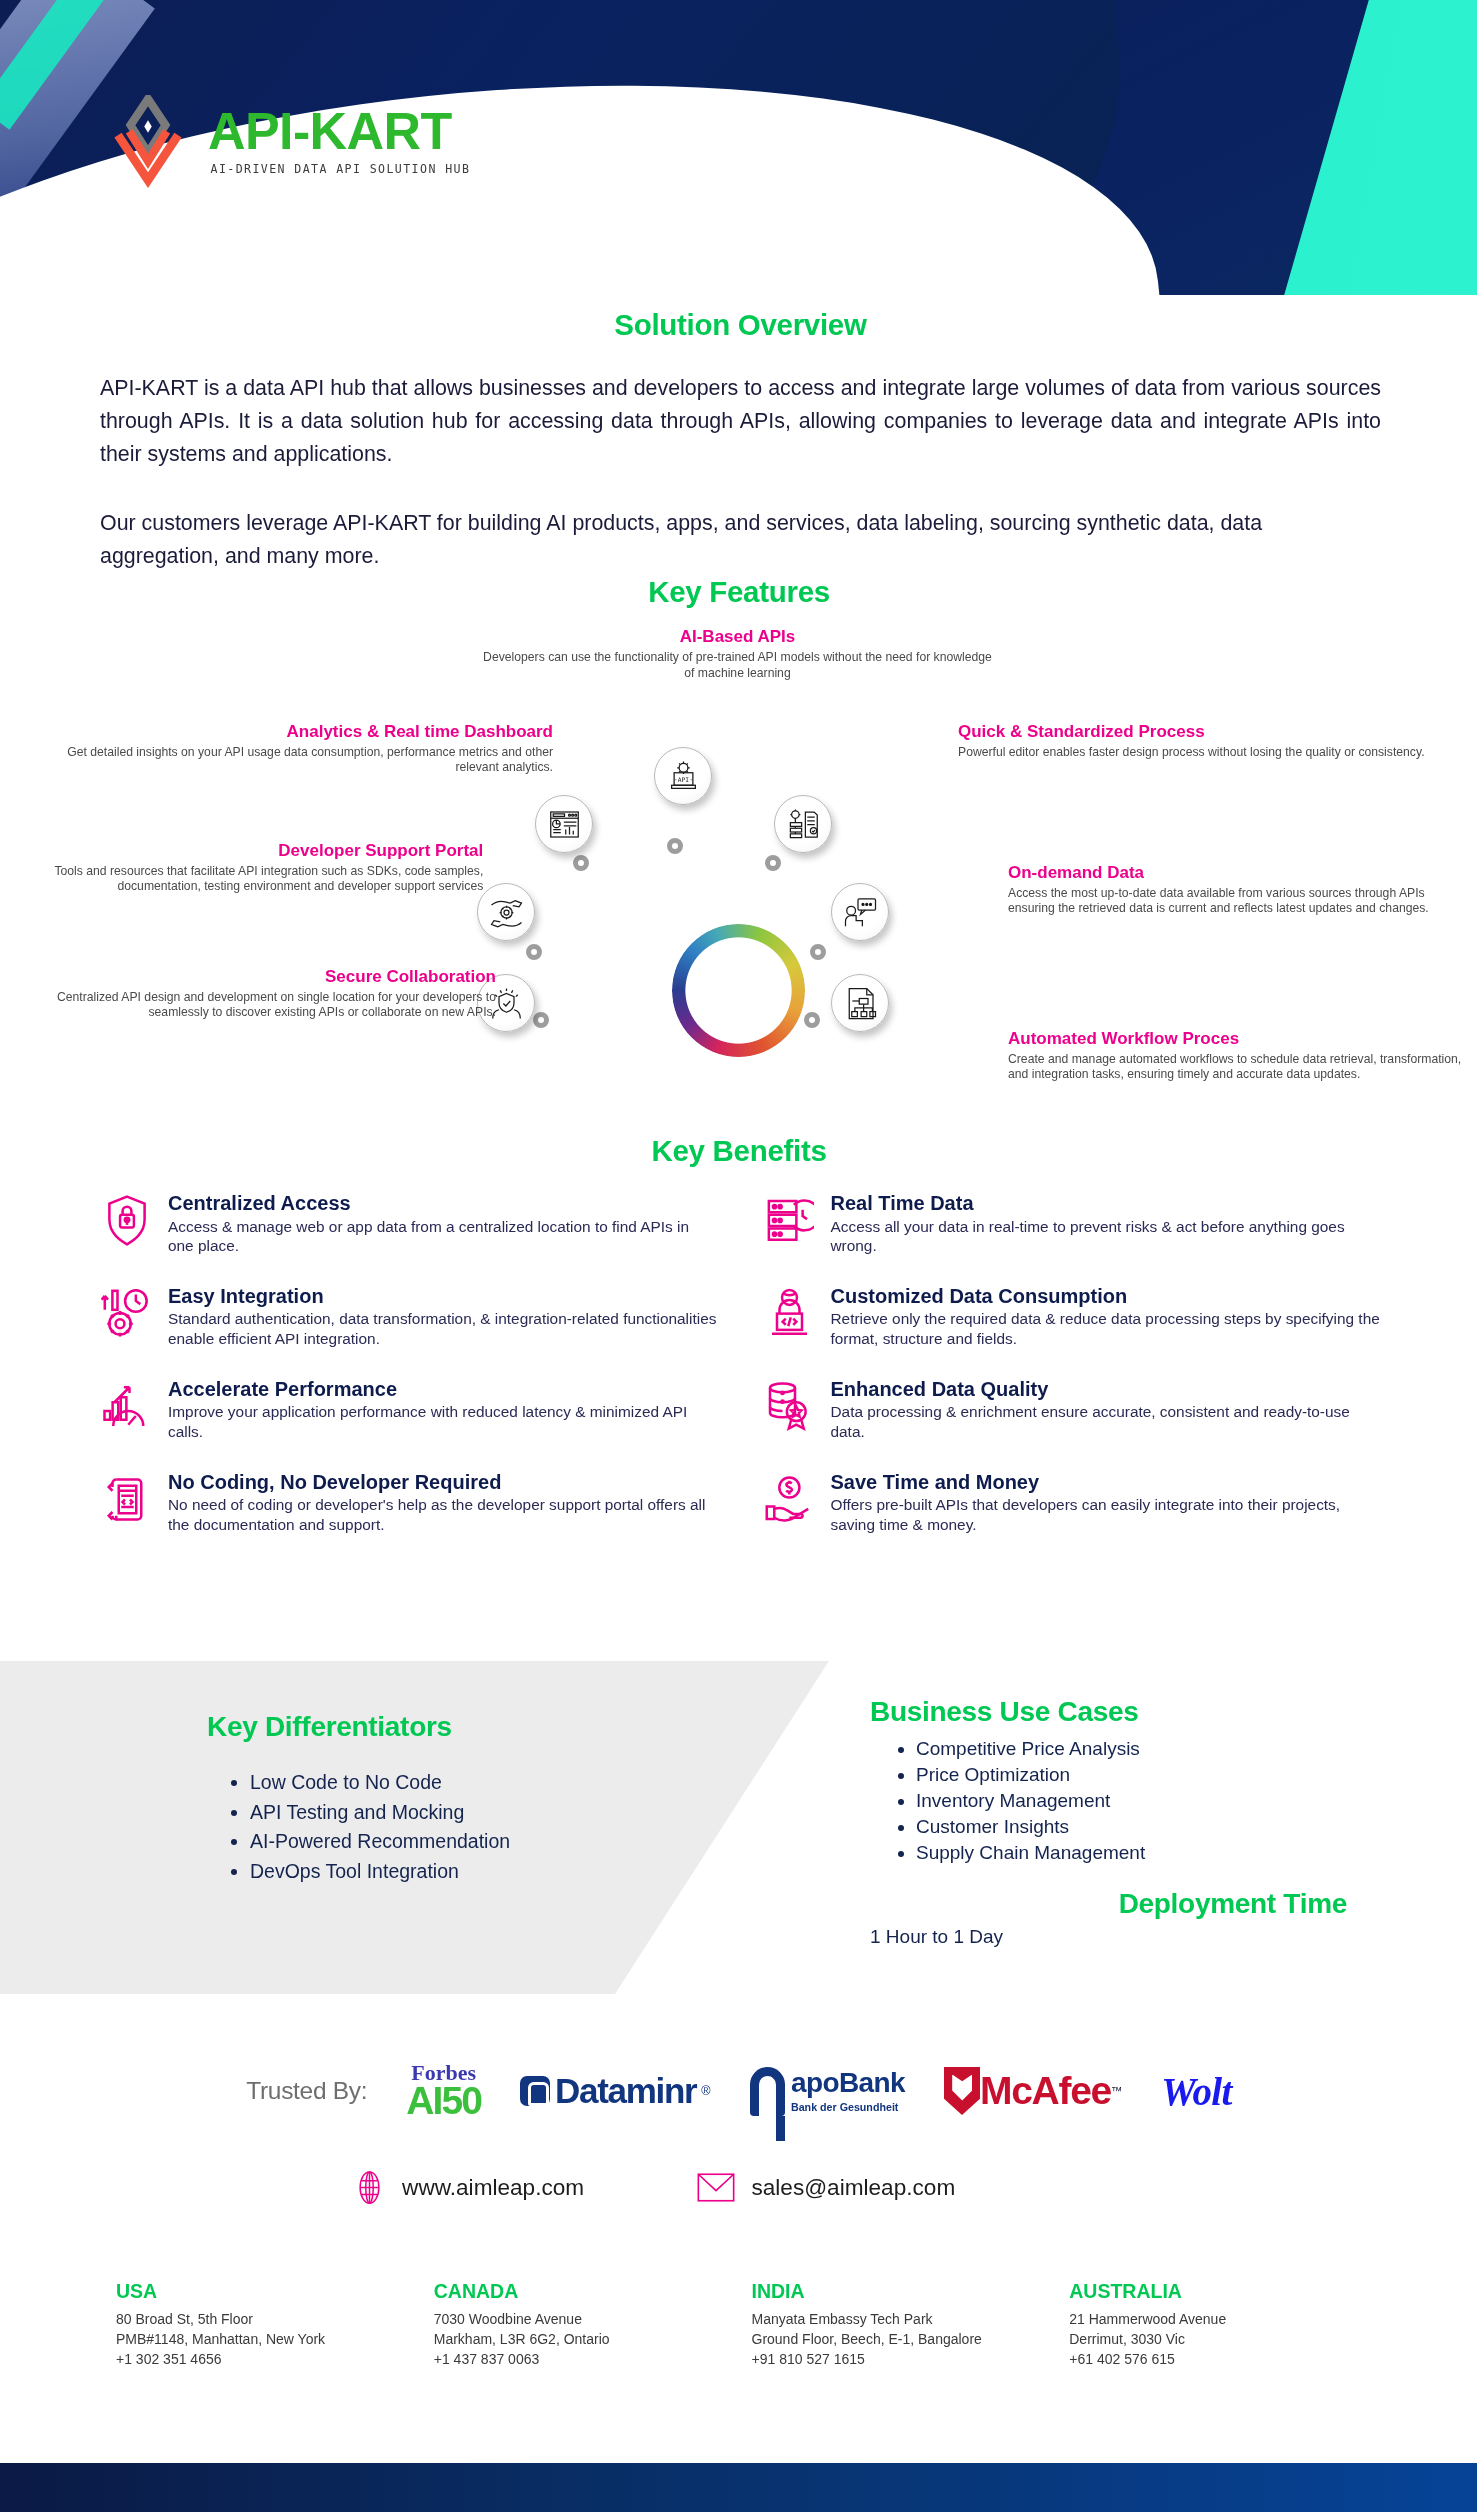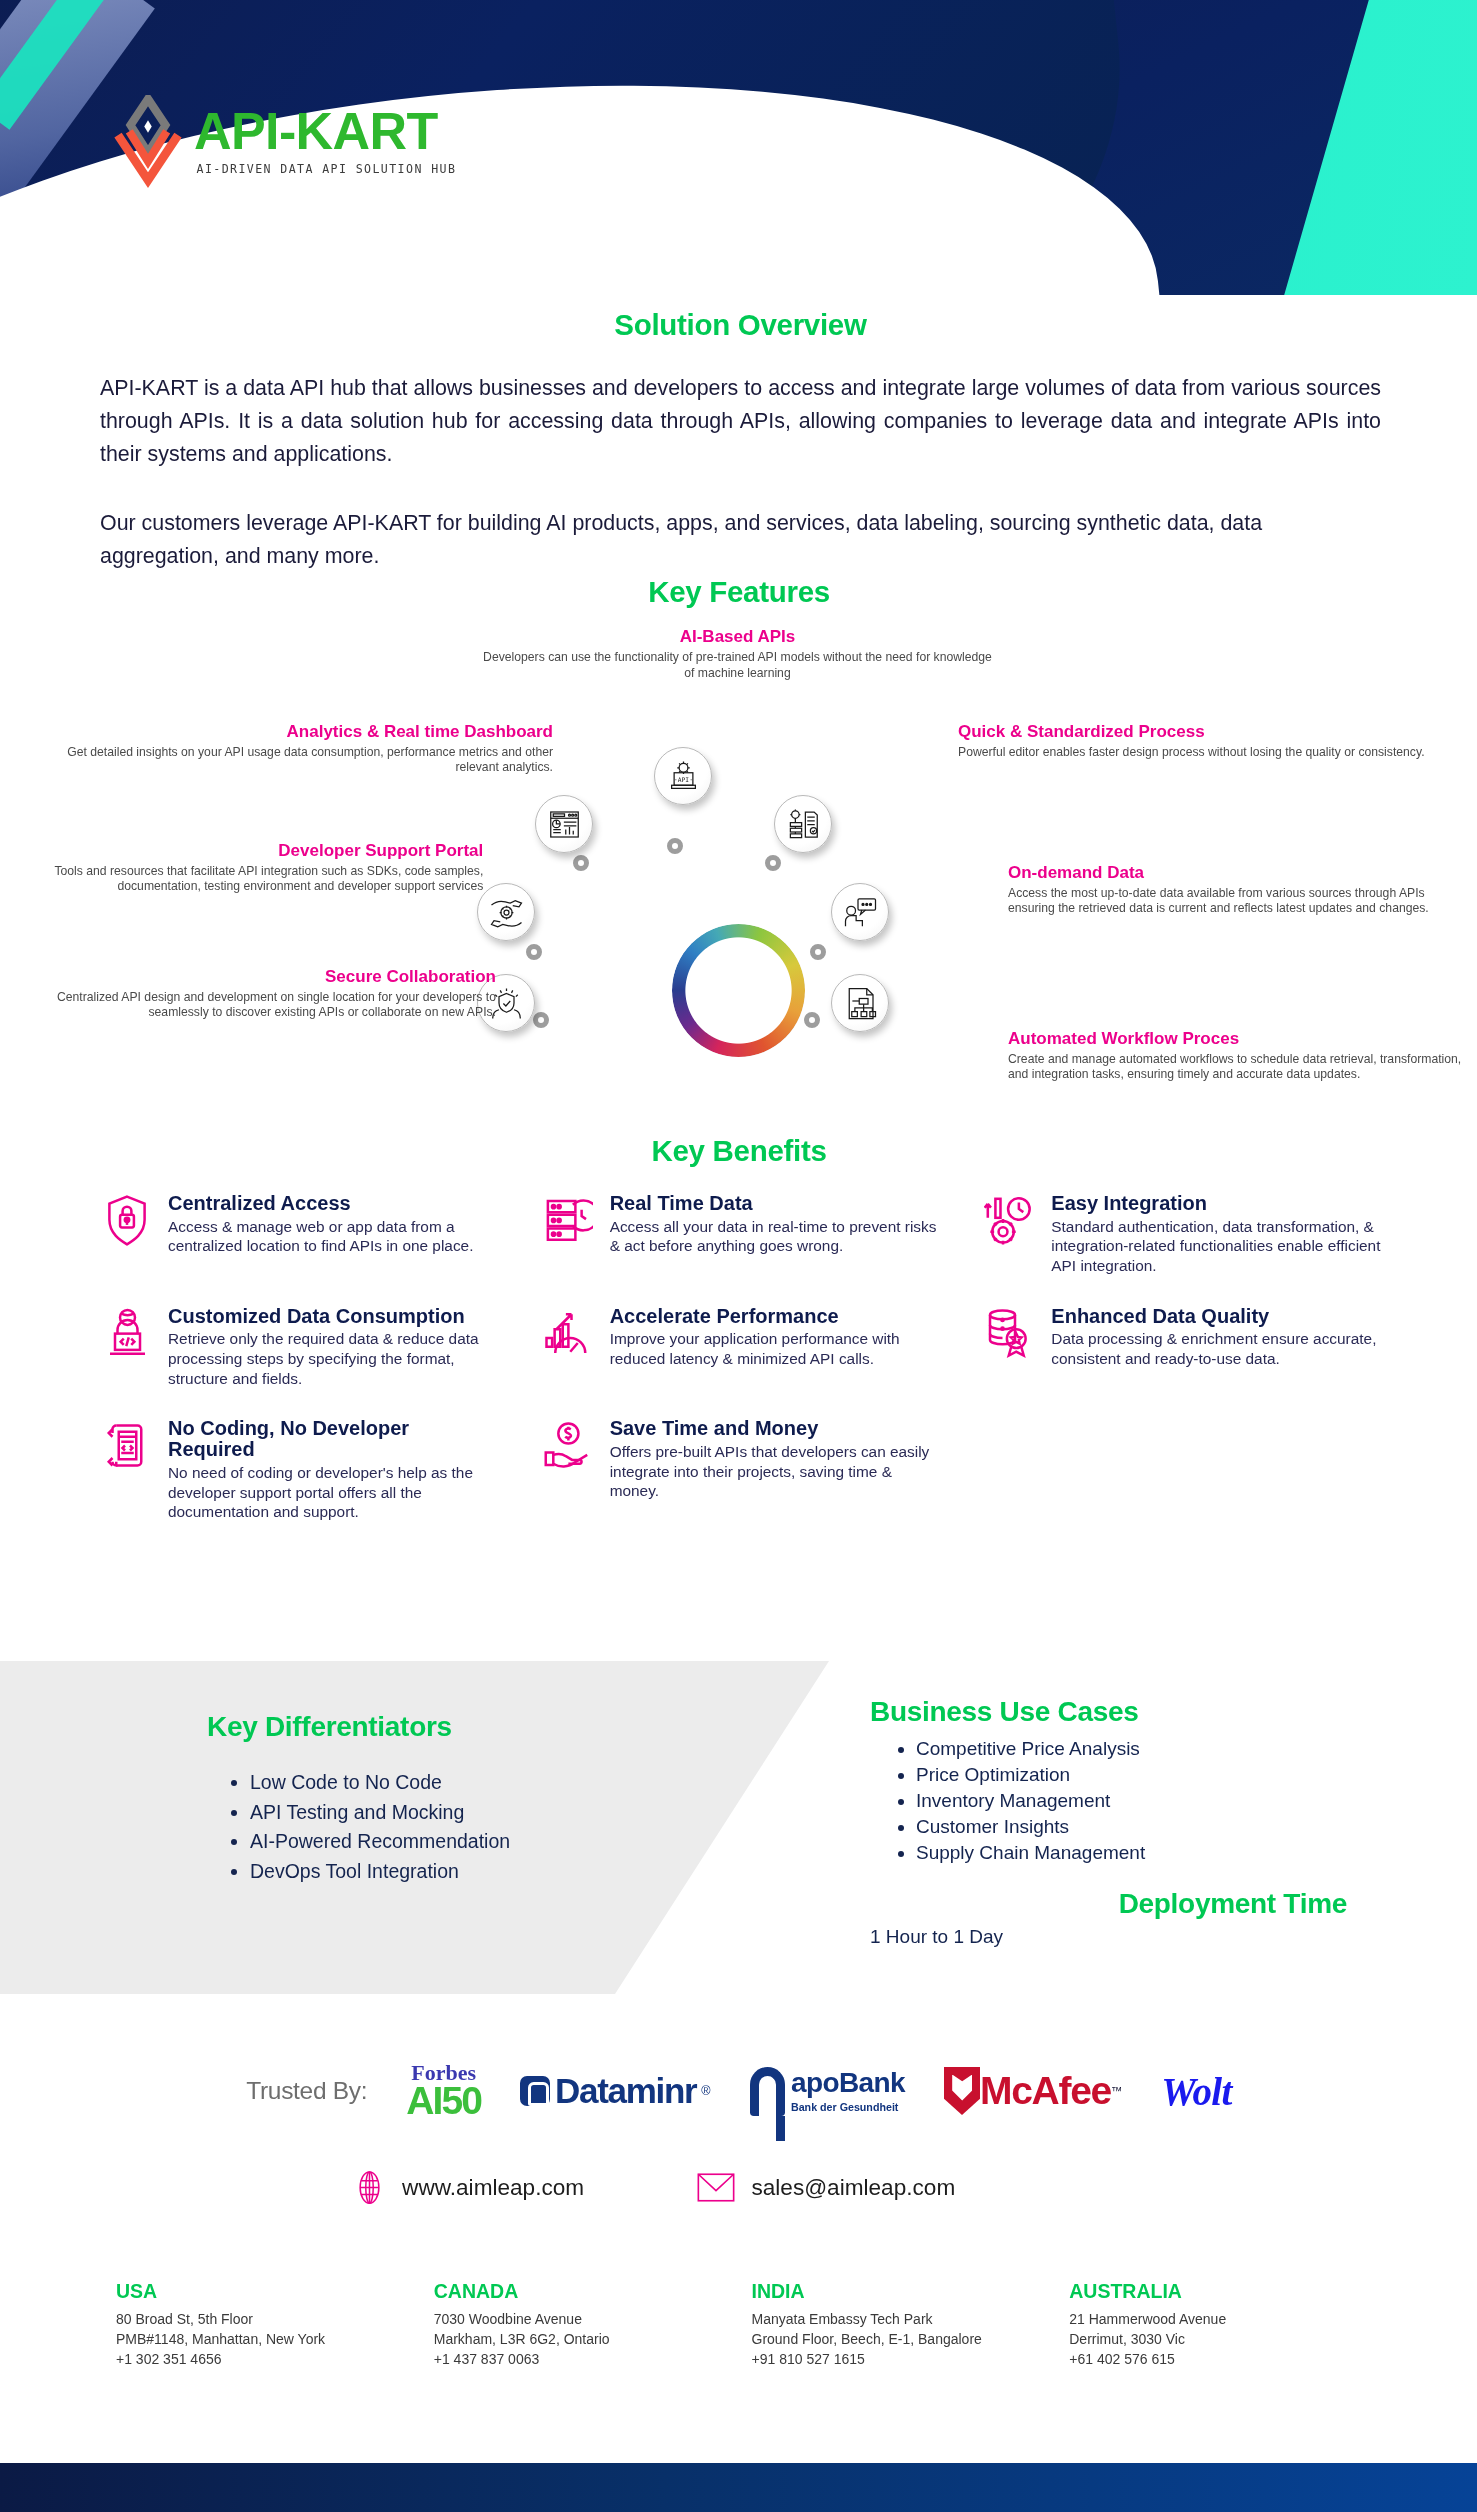--- a/index.html
+++ b/index.html
@@ -42,21 +42,21 @@
     transform:rotate(36deg); opacity:.85;
   }
   .hdr-stripe2 {
     position:absolute; left:38px; top:-75px; width:38px; height:214px;
     background:#18e6c0; transform:rotate(36deg); opacity:.9;
   }
 
   
   .logo-wrap { position:absolute; left:108px; top:95px; display:flex; align-items:center; }
   .logo-mark { width:80px; height:94px; position:relative; }
-  .brand-block { margin-left:6px; }
+  .brand-block { margin-left:20px; }
   .brand-name { font-size:52px; font-weight:bold; color:#2eb82e; letter-spacing:-0.6px; line-height:.9; }
   .brand-tag { font-family:"DejaVu Sans Mono", monospace; font-size:11.6px; letter-spacing:1.4px; color:#3c3c3c; margin-top:7.5px; margin-left:2.5px; }
 
   
   .sec-title { color:#00c853; font-weight:bold; font-size:29.5px; text-align:center; letter-spacing:-0.3px; }
 
   
   .overview { position:absolute; left:100px; top:308px; width:1281px; }
   .ov-p { font-size:21.4px; line-height:1.55; color:#1b1b3a; text-align:justify; margin-top:30px; }
   .ov-p2 { margin-top:35px; text-align:left; }
@@ -91,21 +91,21 @@
       #d4245c 180deg,#6b2a8e 215deg,#2a3d8f 250deg,#2f7fc4 290deg,
       #45a9b5 320deg,#8cc63f 360deg);
     -webkit-mask:radial-gradient(circle, transparent 56%, #000 57%);
     mask:radial-gradient(circle, transparent 56%, #000 57%);
     filter:drop-shadow(2.5px 5px 6.3px rgba(0,0,0,.30));
   }
 
   
   .kb-title { position:absolute; left:0; top:1134px; width:1478px; }
   .kb-grid { position:absolute; left:100px; top:1193px; width:1281px;
-             display:grid; grid-template-columns:1fr 1fr 1fr; column-gap:44px; row-gap:30px; }
+             display:grid; grid-template-columns:1fr 1fr; column-gap:44px; row-gap:30px; }
   .kb-item { display:flex; gap:14px; align-items:flex-start; }
   .kb-ico { flex:0 0 54px; height:55px; display:flex; align-items:center; justify-content:center; }
   .kb-txt h4 { font-size:20px; font-weight:bold; color:#0e1b4d; line-height:1.05; }
   .kb-txt p  { font-size:15.4px; line-height:1.28; color:#2a2a55; margin-top:2.5px; }
 
   
   .band { position:absolute; left:0; top:1661px; width:1478px; height:333px; }
   .band-bg {
     position:absolute; left:0; top:0; width:829px; height:333px;
     background:#ececec;

